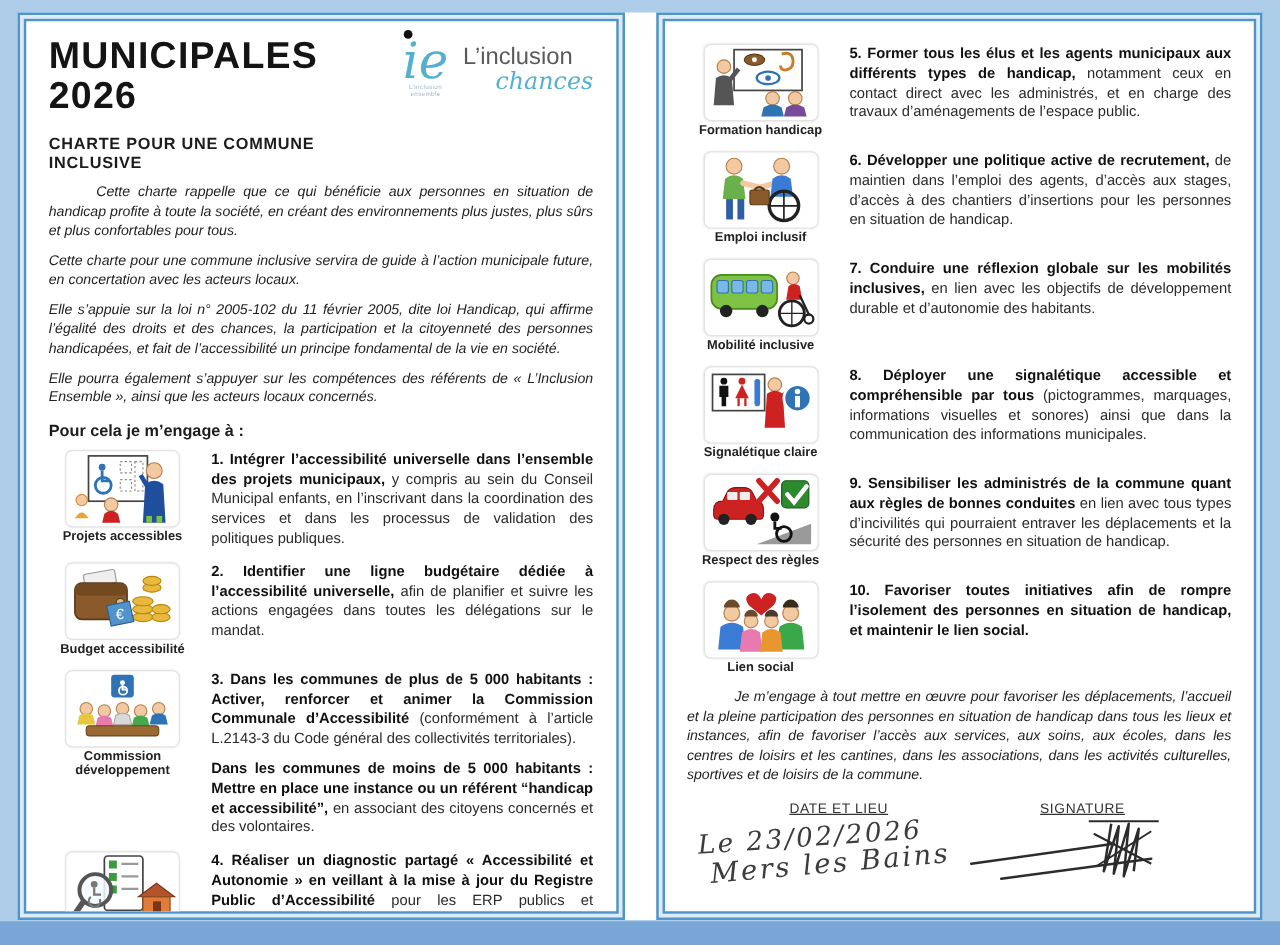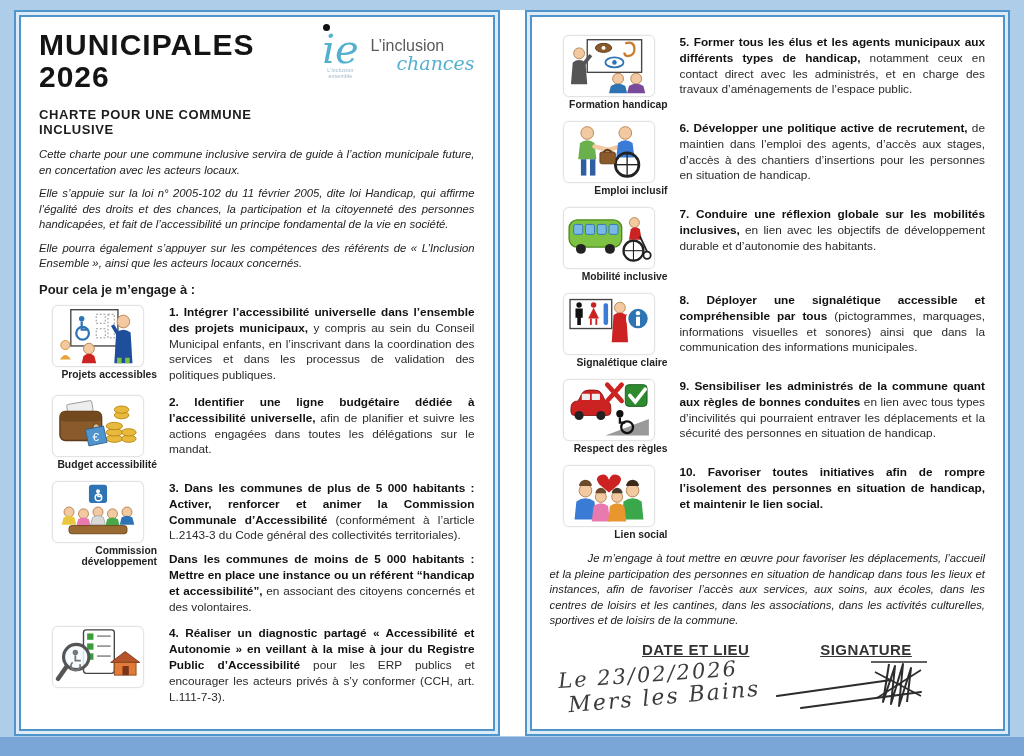--- a/index.html
+++ b/index.html
@@ -23,40 +23,40 @@
   }
   
   .hdr { display: flex; justify-content: space-between; align-items: flex-start; }
   .title { font-size: 30px; font-weight: 800; letter-spacing: 1px; color: #141414; line-height: 1.05; }
   .subtitle { font-size: 13px; font-weight: 700; letter-spacing: .6px; margin-top: 15px; }
   .logo { display: flex; align-items: center; gap: 4px; margin-top: 2px; }
   .logo-mark { position: relative; width: 52px; text-align: center; }
   .logo-ie { font-family: "DejaVu Serif", serif; font-style: italic; font-size: 40px; color: #55b0d0; line-height: .9; }
   .logo-dot { position: absolute; left: 9px; top: -7px; width: 7px; height: 7px; border-radius: 50%; background: #111; }
   .logo-mini { font-size: 5px; color: #9ab4c4; letter-spacing: .3px; }
-  .logo-text1 { font-size: 16px; color: #5a5a5a; }
+  .logo-text1 { font-size: 19px; color: #5a5a5a; }
   .logo-text2 { font-family: "DejaVu Serif", serif; font-style: italic; font-size: 19px; color: #55b0d0; margin-left: 26px; margin-top: -3px; }
   
   .intro { margin-top: 10px; }
   .intro p { font-style: italic; font-size: 11.3px; line-height: 1.38; text-align: justify; margin-bottom: 8px; color: #222; }
   .intro p.indent { text-indent: 38px; }
   .engage { font-size: 13px; font-weight: 700; margin: 10px 0 8px 0; }
   
   .item { display: flex; gap: 12px; align-items: flex-start; margin-bottom: 11px; }
-  .icon-col { width: 118px; flex: 0 0 118px; text-align: right; }
+  .icon-col { width: 118px; flex: 0 0 118px; text-align: center; }
   .icon-box { width: 92px; height: 62px; margin: 0 auto; border: 1px solid #e3e3e3; border-radius: 6px;
               background: #fff; display: flex; align-items: center; justify-content: center; box-shadow: 0 0 2px rgba(0,0,0,.08); }
   .caption { font-size: 10.3px; font-weight: 700; margin-top: 2px; color: #222; }
   .itext { flex: 1; font-size: 11.8px; line-height: 1.34; text-align: justify; color: #2a2a2a; }
   .itext p + p { margin-top: 8px; }
   .itext b { color: #111; }
   
   .closing { font-style: italic; font-size: 11.3px; line-height: 1.38; text-align: justify; text-indent: 38px; margin-top: 4px; color: #222; }
   .sig-row { display: flex; justify-content: space-between; margin-top: 12px; padding: 0 10px 0 26px; }
-  .sig-label { font-size: 15px; font-weight: 700; letter-spacing: .5px; text-decoration: underline; color: #333; text-align: center; }
+  .sig-label { font-size: 11px; font-weight: 400; letter-spacing: .5px; text-decoration: underline; color: #333; }
   .hand { font-family: "DejaVu Serif", serif; font-style: italic; color: #3c3c3c; }
   .hand-date { font-size: 21px; letter-spacing: 2px; transform: rotate(-4deg); margin: 4px 0 0 -18px; white-space: nowrap; }
   .hand-place { font-size: 22px; letter-spacing: 2px; transform: rotate(-5deg); margin: -2px 0 0 -8px; white-space: nowrap; }
   .sig-col-right { text-align: center; margin-right: 14px; }
   .band-bottom { position: absolute; left: 0; bottom: 0; width: 1024px; height: 19px; background: #79a6d6; }
   svg { display: block; }
 </style>
 </head>
 <body>
 
@@ -77,20 +77,21 @@
             <div class="logo-mini">L’inclusion ensemble</div>
           </div>
           <div>
             <div class="logo-text1">L’inclusion</div>
             <div class="logo-text2">chances</div>
           </div>
         </div>
       </div>
 
       <div class="intro">
+        <p class="indent">Cette charte rappelle que ce qui bénéficie aux personnes en situation de handicap profite à toute la société, en créant des environnements plus justes, plus sûrs et plus confortables pour tous.</p>
         <p>Cette charte pour une commune inclusive servira de guide à l’action municipale future, en concertation avec les acteurs locaux.</p>
         <p>Elle s’appuie sur la loi n° 2005-102 du 11 février 2005, dite loi Handicap, qui affirme l’égalité des droits et des chances, la participation et la citoyenneté des personnes handicapées, et fait de l’accessibilité un principe fondamental de la vie en société.</p>
         <p>Elle pourra également s’appuyer sur les compétences des référents de « L’Inclusion Ensemble », ainsi que les acteurs locaux concernés.</p>
       </div>
 
       <div class="engage">Pour cela je m’engage à :</div>
 
       <div class="item">
         <div class="icon-col">
           <div class="icon-box">

